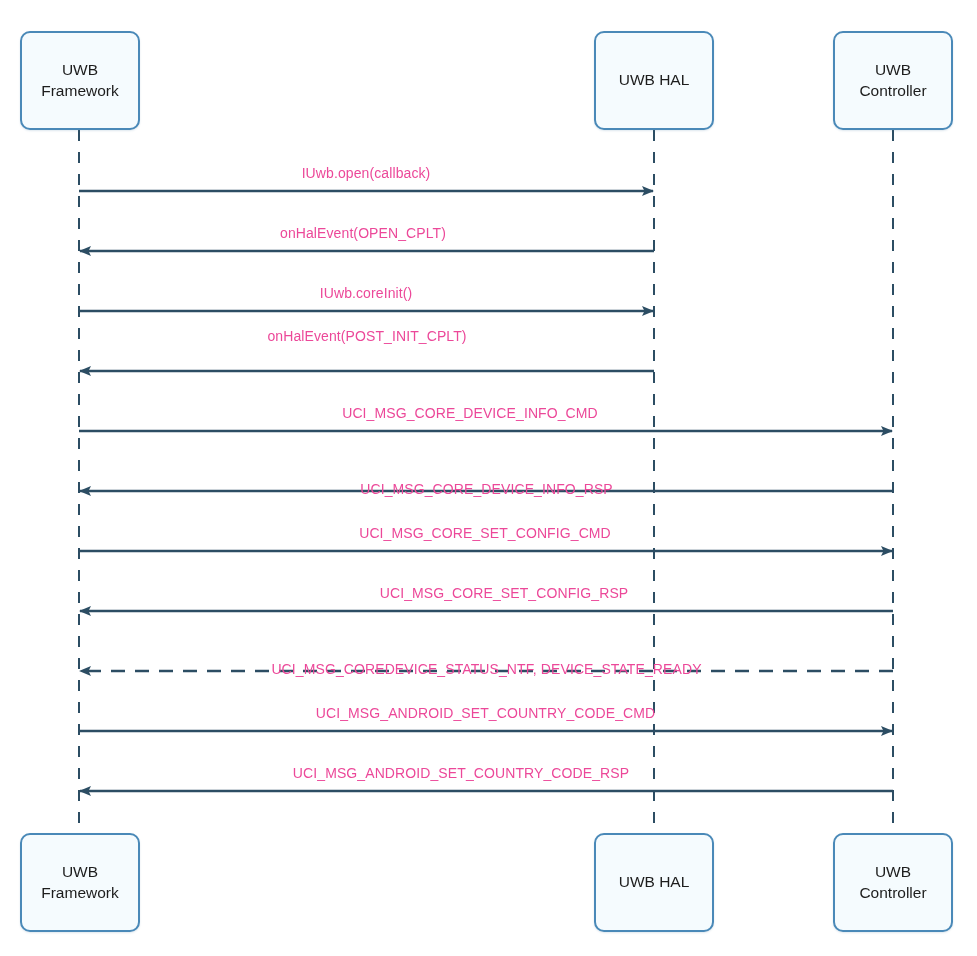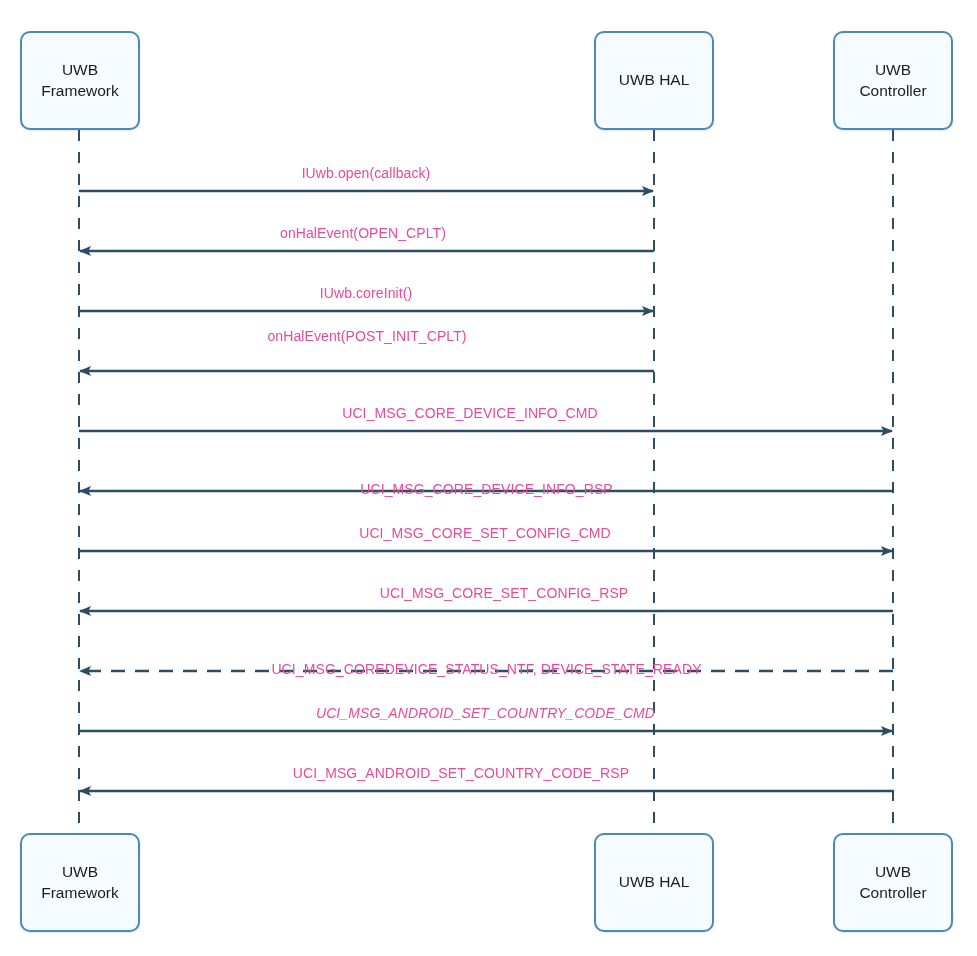--- a/index.html
+++ b/index.html
@@ -120,17 +120,17 @@
   <div id="labels">
       <div class="msg-label" style="left: 366px; top: 180px;">IUwb.open(callback)</div>
       <div class="msg-label" style="left: 363px; top: 240px;">onHalEvent(OPEN_CPLT)</div>
       <div class="msg-label" style="left: 366px; top: 300px;">IUwb.coreInit()</div>
       <div class="msg-label" style="left: 367px; top: 343px;">onHalEvent(POST_INIT_CPLT)</div>
       <div class="msg-label" style="left: 470px; top: 420px;">UCI_MSG_CORE_DEVICE_INFO_CMD</div>
       <div class="msg-label" style="left: 486.5px; top: 496px;">UCI_MSG_CORE_DEVICE_INFO_RSP</div>
       <div class="msg-label" style="left: 485px; top: 540px;">UCI_MSG_CORE_SET_CONFIG_CMD</div>
       <div class="msg-label" style="left: 504px; top: 600px;">UCI_MSG_CORE_SET_CONFIG_RSP</div>
       <div class="msg-label" style="left: 486.5px; top: 660px; margin-top: 16px;">UCI_MSG_COREDEVICE_STATUS_NTF, DEVICE_STATE_READY</div>
-      <div class="msg-label" style="left: 485.5px; top: 720px; font-style: italic;">UCI_MSG_ANDROID_SET_COUNTRY_CODE_CMD</div>
+      <div class="msg-label" style="left: 485.5px; top: 720px;">UCI_MSG_ANDROID_SET_COUNTRY_CODE_CMD</div>
       <div class="msg-label" style="left: 461px; top: 780px;">UCI_MSG_ANDROID_SET_COUNTRY_CODE_RSP</div>
     </div>
 
 </div>
 
 </body></html>

